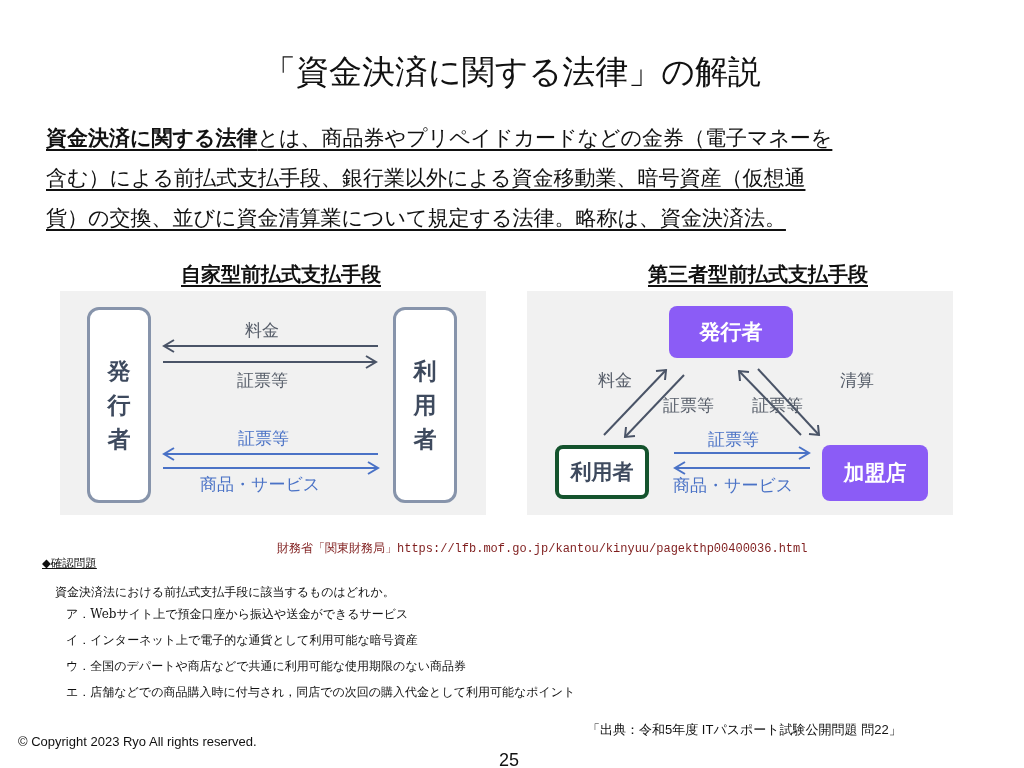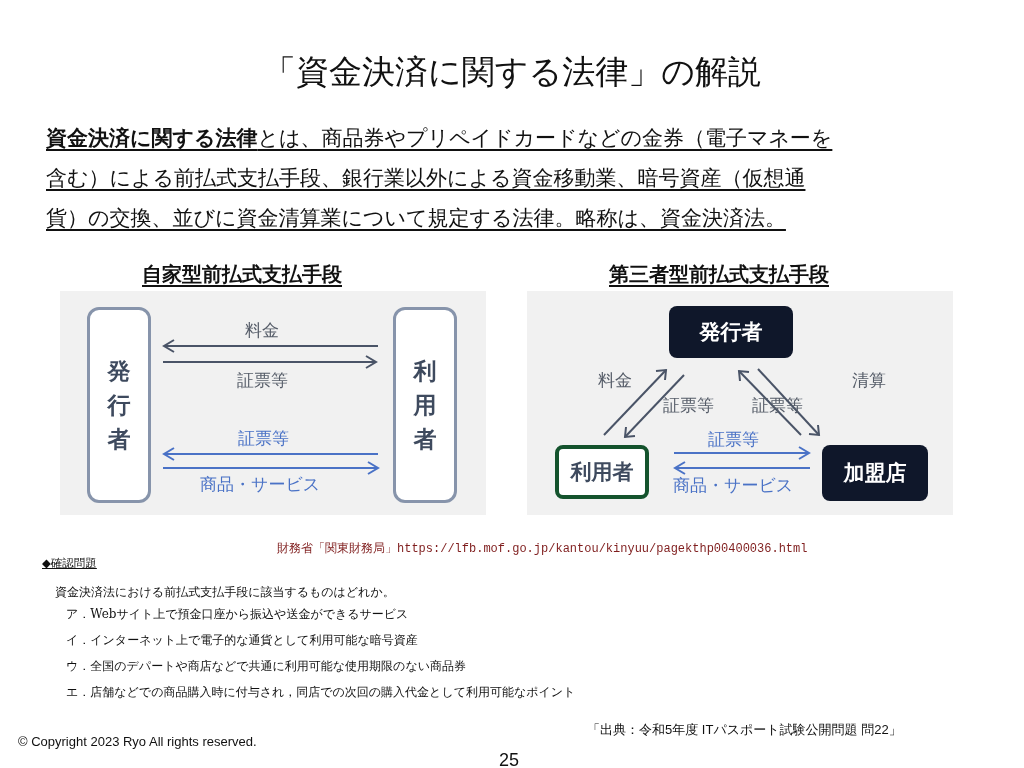--- a/index.html
+++ b/index.html
@@ -5,40 +5,40 @@
   * { box-sizing: border-box; margin: 0; padding: 0; }
   html, body { width: 1024px; height: 768px; background: #ffffff; overflow: hidden; }
   body { position: relative; font-family: "DejaVu Sans", "Liberation Sans", sans-serif; color: #111; }
 
   .title { position: absolute; left: 0; top: 50px; width: 1024px; text-align: center; font-size: 33px; font-weight: normal; letter-spacing: 0px; color: #111; }
 
   .definition { position: absolute; left: 46px; top: 118px; width: 900px; font-size: 21px; line-height: 40px; font-family: "DejaVu Serif", "Liberation Serif", serif; }
   .definition .line { display: block; white-space: nowrap; text-decoration: underline; text-underline-offset: 4px; text-decoration-thickness: 1.5px; }
   .definition .term { font-weight: bold; }
 
-  .diagram-title { position: absolute; top: 261px; font-size: 20px; font-weight: bold; text-decoration: underline; text-underline-offset: 4px; text-decoration-thickness: 2px; white-space: nowrap; }
+  .diagram-title { position: absolute; top: 261px; font-size: 20px; font-weight: bold; text-decoration: underline; text-underline-offset: 4px; text-decoration-thickness: 2px; white-space: nowrap; margin-left: 39px; }
   .dt-left { left: 142px; }
   .dt-right { left: 609px; }
 
   .panel { position: absolute; background: #f1f1f1; }
   .panel-left { left: 60px; top: 291px; width: 426px; height: 224px; }
   .panel-right { left: 527px; top: 291px; width: 426px; height: 224px; }
 
   .v-box { position: absolute; width: 64px; height: 196px; top: 16px; background: #fff; border: 3px solid #8794ab; border-radius: 12px; display: flex; flex-direction: column; align-items: center; justify-content: center; font-weight: bold; font-size: 23px; line-height: 34px; color: #3e4a5e; }
   .vb-left { left: 27px; }
   .vb-right { left: 333px; }
 
   .arrow-label { position: absolute; font-size: 17px; white-space: nowrap; }
   .dark { color: #555c68; }
   .blue { color: #4a72c6; }
 
   svg.arrows { position: absolute; left: 0; top: 0; }
 
   .node { position: absolute; border-radius: 8px; display: flex; align-items: center; justify-content: center; font-weight: bold; font-size: 21px; }
-  .node-dark { background: #0f172a; color: #fff; }
+  .node-dark { background: #8b5cf6; color: #fff; }
   .node-light { background: #fff; border: 4px solid #14532d; color: #3e4a5e; }
 
   .source-url { position: absolute; left: 277px; top: 540px; font-size: 12px; white-space: nowrap; font-family: Liberation Mono, monospace; color: #7f1d1d; }
 
   .q-heading { position: absolute; left: 42px; top: 556px; font-size: 11.5px; text-decoration: underline; font-family: "DejaVu Serif", serif; white-space: nowrap; }
   .q-stem { position: absolute; left: 55px; top: 584px; font-size: 12px; font-family: "DejaVu Serif", serif; white-space: nowrap; }
   .q-options { position: absolute; left: 66px; top: 606px; font-size: 12px; font-family: "DejaVu Serif", serif; }
   .q-options .opt { height: 26px; white-space: nowrap; }
 
   .copyright { position: absolute; left: 18px; top: 734px; font-size: 13px; font-family: "Liberation Sans", sans-serif; white-space: nowrap; }
@@ -107,21 +107,21 @@
     <g stroke="#4a72c6" stroke-width="2" fill="none">
       <line x1="147" y1="162" x2="282" y2="162"></line>
       <polyline points="272,156 282,162 272,168"></polyline>
       <line x1="148" y1="177" x2="283" y2="177"></line>
       <polyline points="158,171 148,177 158,183"></polyline>
     </g>
   </svg>
   <div class="arrow-label dark" style="left:71px;top:78px;">料金</div>
   <div class="arrow-label dark" style="left:136px;top:103px;">証票等</div>
   <div class="arrow-label dark" style="left:225px;top:103px;">証票等</div>
-  <div class="arrow-label dark" style="left:325px;top:78px;">清算</div>
+  <div class="arrow-label dark" style="left:313px;top:78px;">清算</div>
   <div class="arrow-label blue" style="left:181px;top:137px;">証票等</div>
   <div class="arrow-label blue" style="left:146px;top:183px;">商品・サービス</div>
 </div>
 
 <div class="source-url">財務省「関東財務局」https://lfb.mof.go.jp/kantou/kinyuu/pagekthp00400036.html</div>
 
 <div class="q-heading">◆確認問題</div>
 <div class="q-stem">資金決済法における前払式支払手段に該当するものはどれか。</div>
 <div class="q-options">
   <div class="opt">ア．Webサイト上で預金口座から振込や送金ができるサービス</div>

